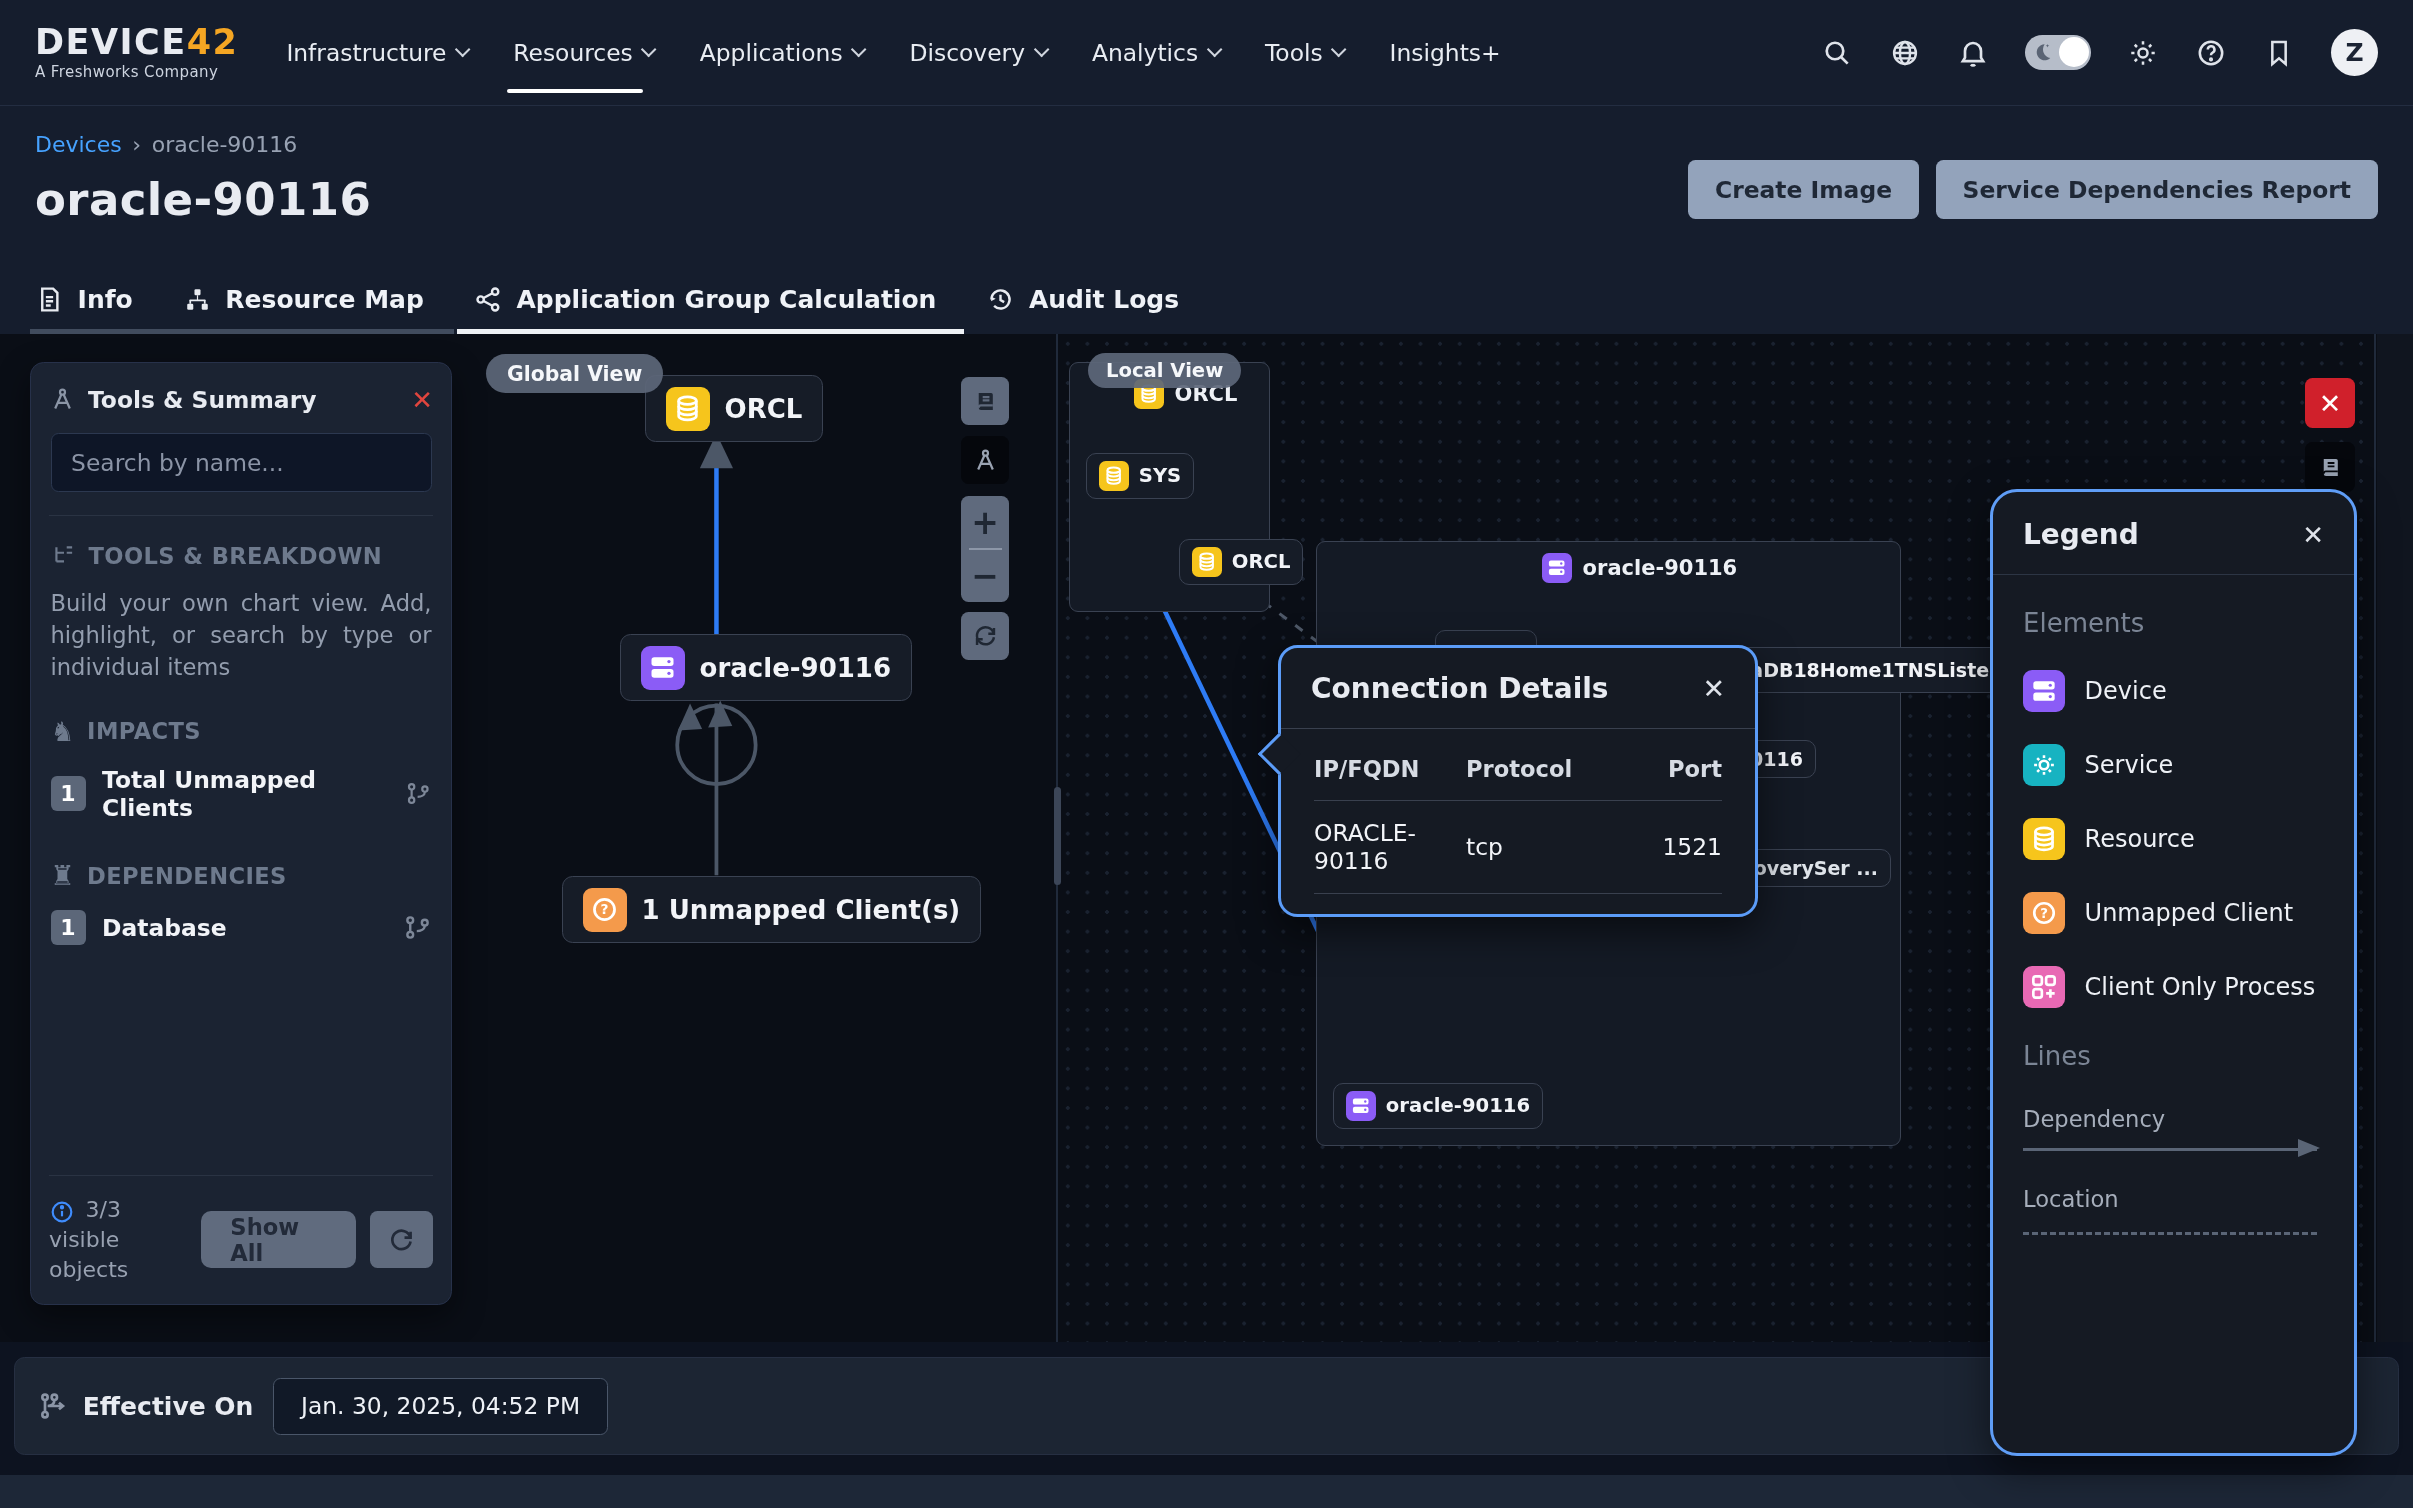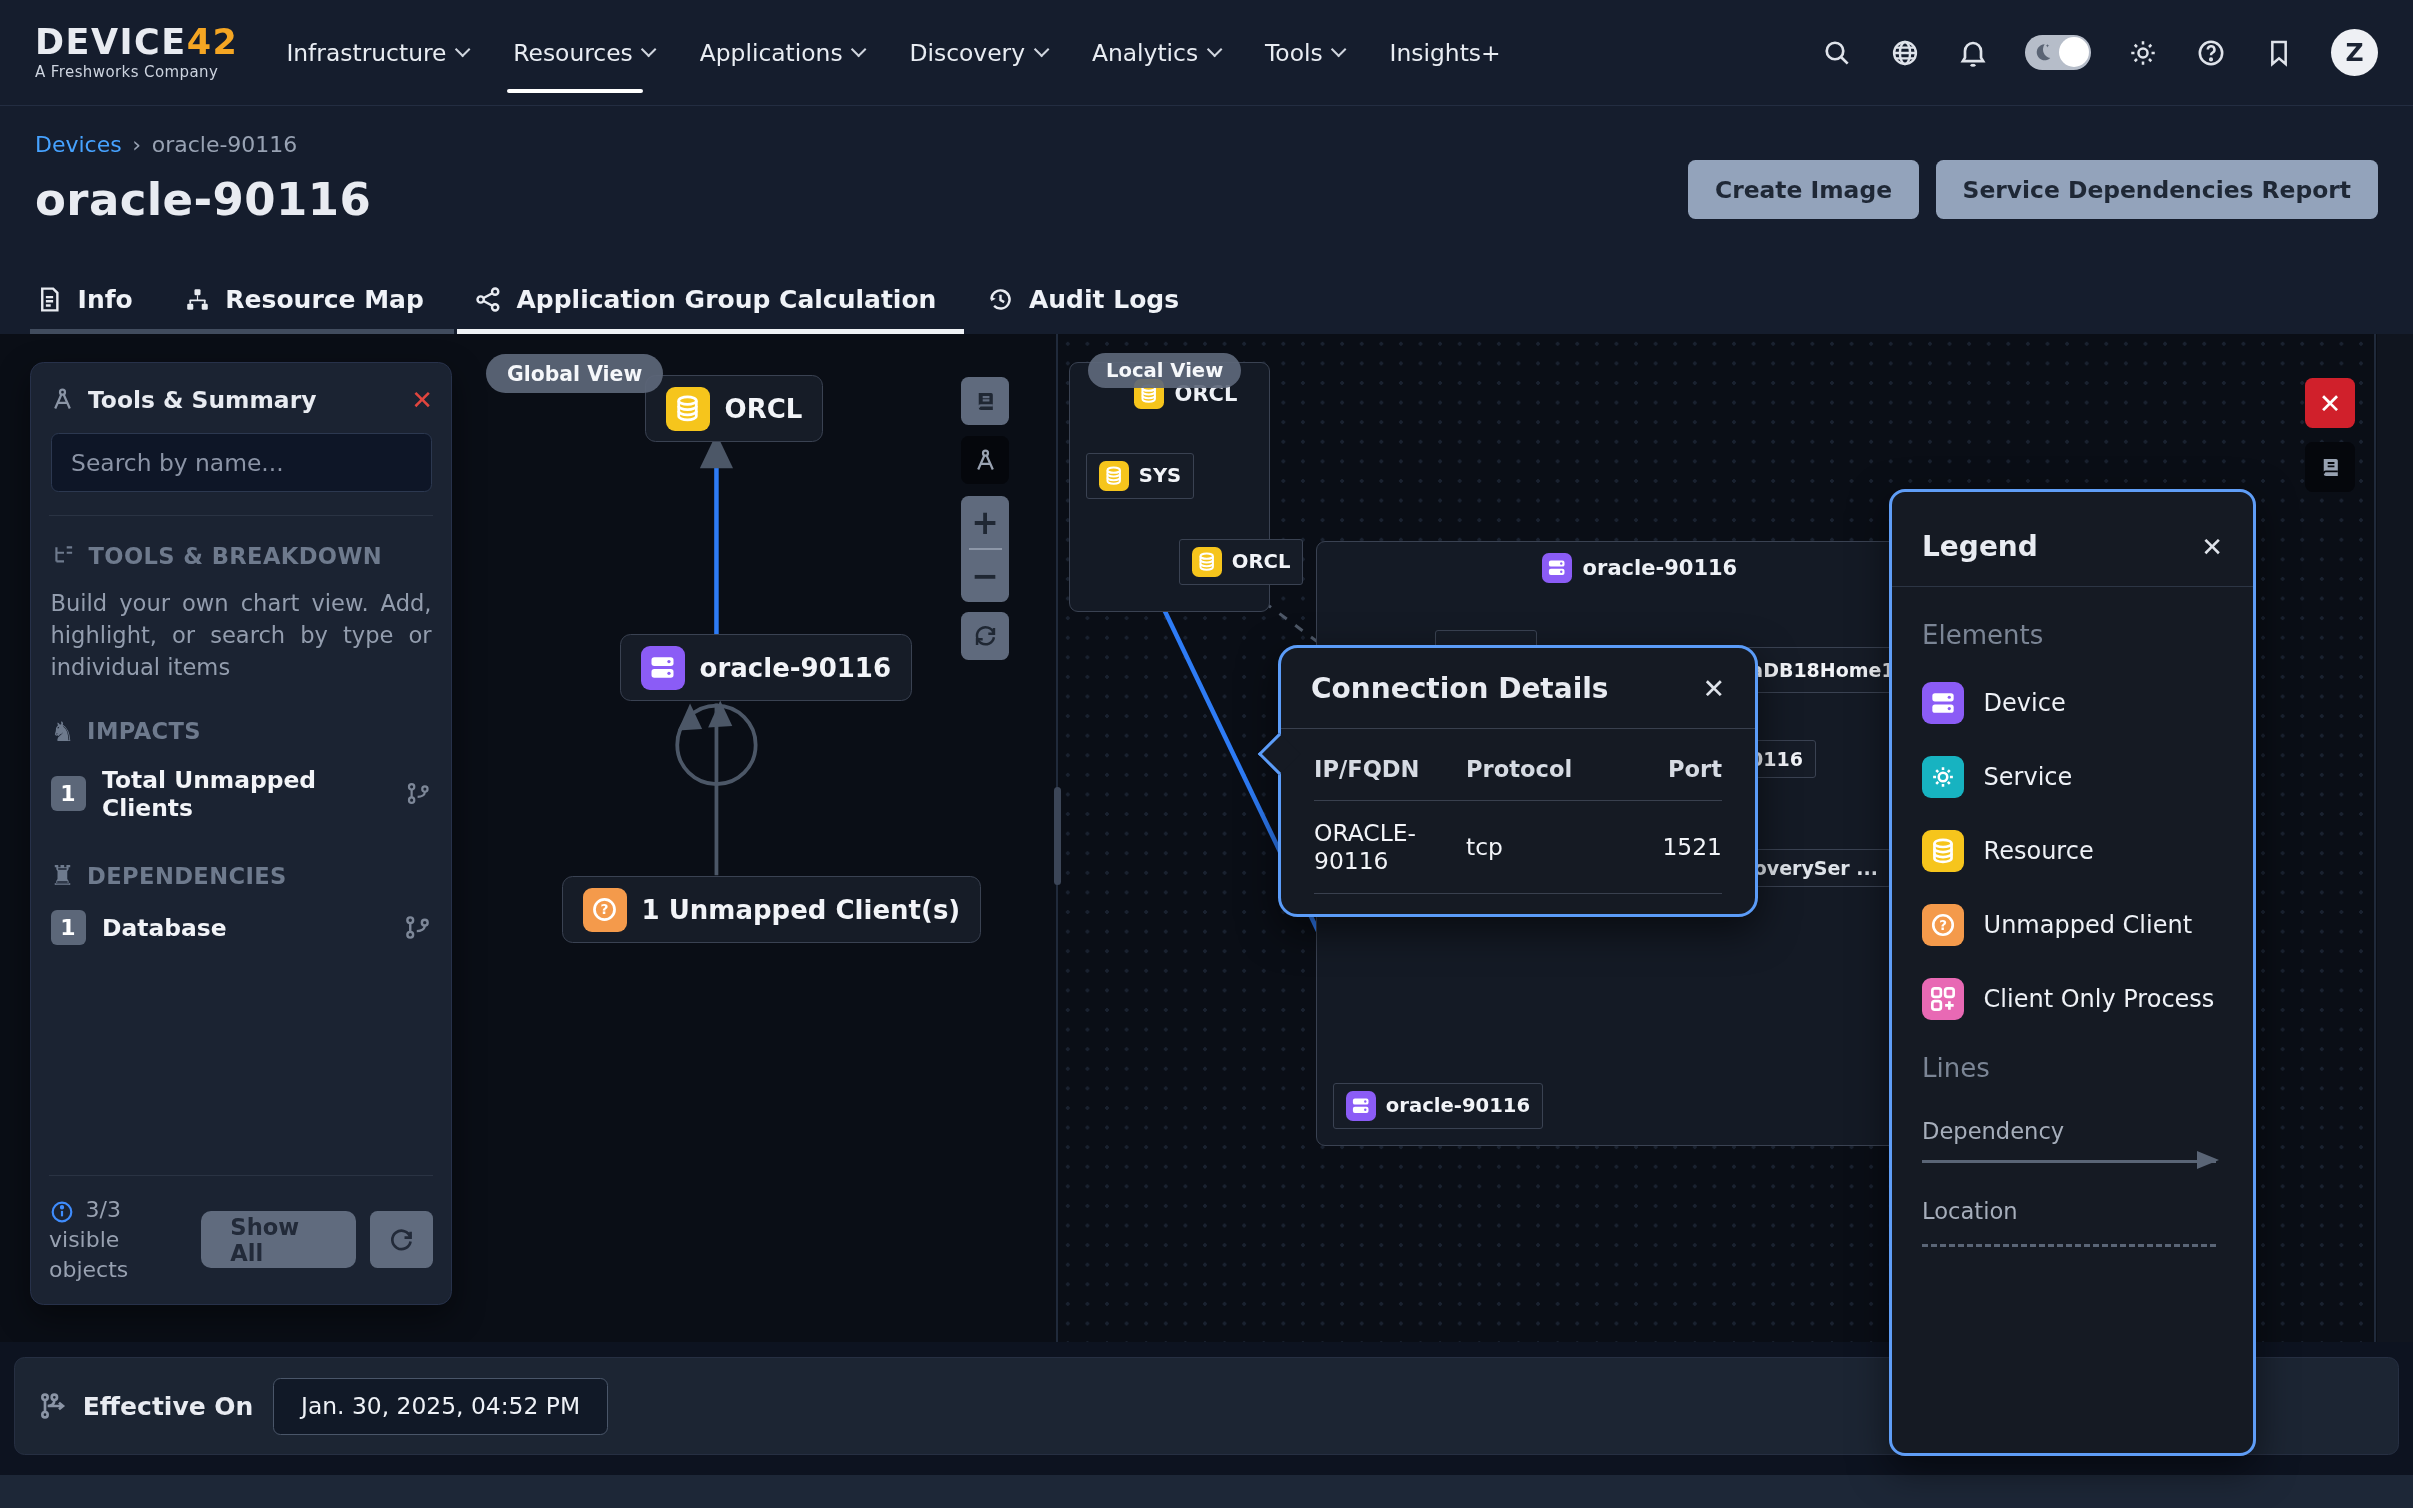--- a/index.html
+++ b/index.html
@@ -82,21 +82,21 @@
     color:#222a39;font-weight:700;font-size:22.6px;display:flex;align-items:center;cursor:pointer}
   .btn-refresh{width:71px;height:57px;background:#606b7e;border-radius:7.5px;display:flex;align-items:center;justify-content:center;cursor:pointer}
   .btn-refresh svg{width:29px;height:29px;color:#222a39}
 
   
   .pill{position:absolute;background:rgba(93,103,121,.92);color:#f5f7fa;font-weight:700;font-size:20.4px;
     padding:7.5px 21px;border-radius:753px;z-index:4}
   .ncard{position:absolute;display:flex;align-items:center;gap:15px;background:#161c27;border:1.5px solid #3a4252;
     border-radius:10.6px;padding:10.6px 19.6px;z-index:2;cursor:pointer}
   .ncard .nlabel{font-size:26px;font-weight:700;color:#f2f4f8;white-space:nowrap}
-  .ncard.small{padding:6.8px 12px;gap:9.8px;border-radius:3px}
+  .ncard.small{padding:6.8px 12px;gap:9.8px;border-radius:10px}
   .ncard.small .nlabel{font-size:19.6px;font-weight:700}
   .isq{border-radius:9px;display:flex;align-items:center;justify-content:center;flex:none}
   .isq.big{width:44px;height:44px}.isq.big svg{width:33px;height:33px}
   .isq.sm{width:30px;height:30px;border-radius:6.8px}.isq.sm svg{width:23.4px;height:23.4px}
   .isq.leg{width:42px;height:42px}.isq.leg svg{width:32px;height:32px}
   .freefloat{position:absolute;display:flex;align-items:center;gap:10.6px;z-index:2;cursor:pointer}
   .freefloat .nlabel{font-size:21px;font-weight:700;color:#eef1f6;white-space:nowrap}
 
   
   .cbtn{position:absolute;left:961px;width:48px;height:48px;border-radius:7.5px;background:#5f6a7d;
@@ -128,22 +128,22 @@
   .p-sep{border:none;border-top:1.5px solid #39404e;margin:18px 0}
 
   
   .btn-redx{position:absolute;left:2305px;top:44px;width:50px;height:50px;background:#d0202b;border-radius:7.5px;
     z-index:7;display:flex;align-items:center;justify-content:center;font-size:27px;font-weight:700;color:#fff;cursor:pointer}
   .btn-book2{position:absolute;left:2305px;top:108px;width:50px;height:50px;background:#05070c;border-radius:7.5px;
     z-index:7;display:flex;align-items:center;justify-content:center;cursor:pointer}
   .btn-book2 svg{width:27px;height:27px;color:#98a2b2}
 
   
-  .legend{position:absolute;left:1889px;top:489px;width:367px;height:967px;background:#151a23;
-    border:3px solid #5f9df6;border-radius:16px;z-index:10;box-shadow:0 13.6px 38px rgba(0,0,0,.5);padding:38px 30px}
+  .legend{position:absolute;left:1990px;top:489px;width:367px;height:967px;background:#151a23;
+    border:3px solid #5f9df6;border-radius:27px;z-index:10;box-shadow:0 13.6px 38px rgba(0,0,0,.5);padding:26px 30px}
   .lg-head{display:flex;align-items:center}
   .lg-title{font-size:28px;font-weight:700}
   .lg-close{margin-left:auto;font-size:26px;color:#dfe3ea;cursor:pointer;line-height:1}
   .lg-hr{border:none;border-top:1.5px solid #2c3544;margin:22.6px -30px 0}
   .lg-sec{color:#7b8595;font-size:26px;margin-top:33px}
   .lg-item{display:flex;align-items:center;gap:19.6px;margin-top:32px}
   .lg-item .lbl{font-size:24px;color:#eef1f6}
   .lg-line-lbl{color:#a6aebb;font-size:22.6px;margin-top:35px}
   .lg-dep{position:relative;margin-top:16.6px;border-top:3.8px solid #5a6576;width:294px}
   .lg-dep::after{content:"";position:absolute;right:-3px;top:-12px;border-left:22.6px solid #5a6576;

